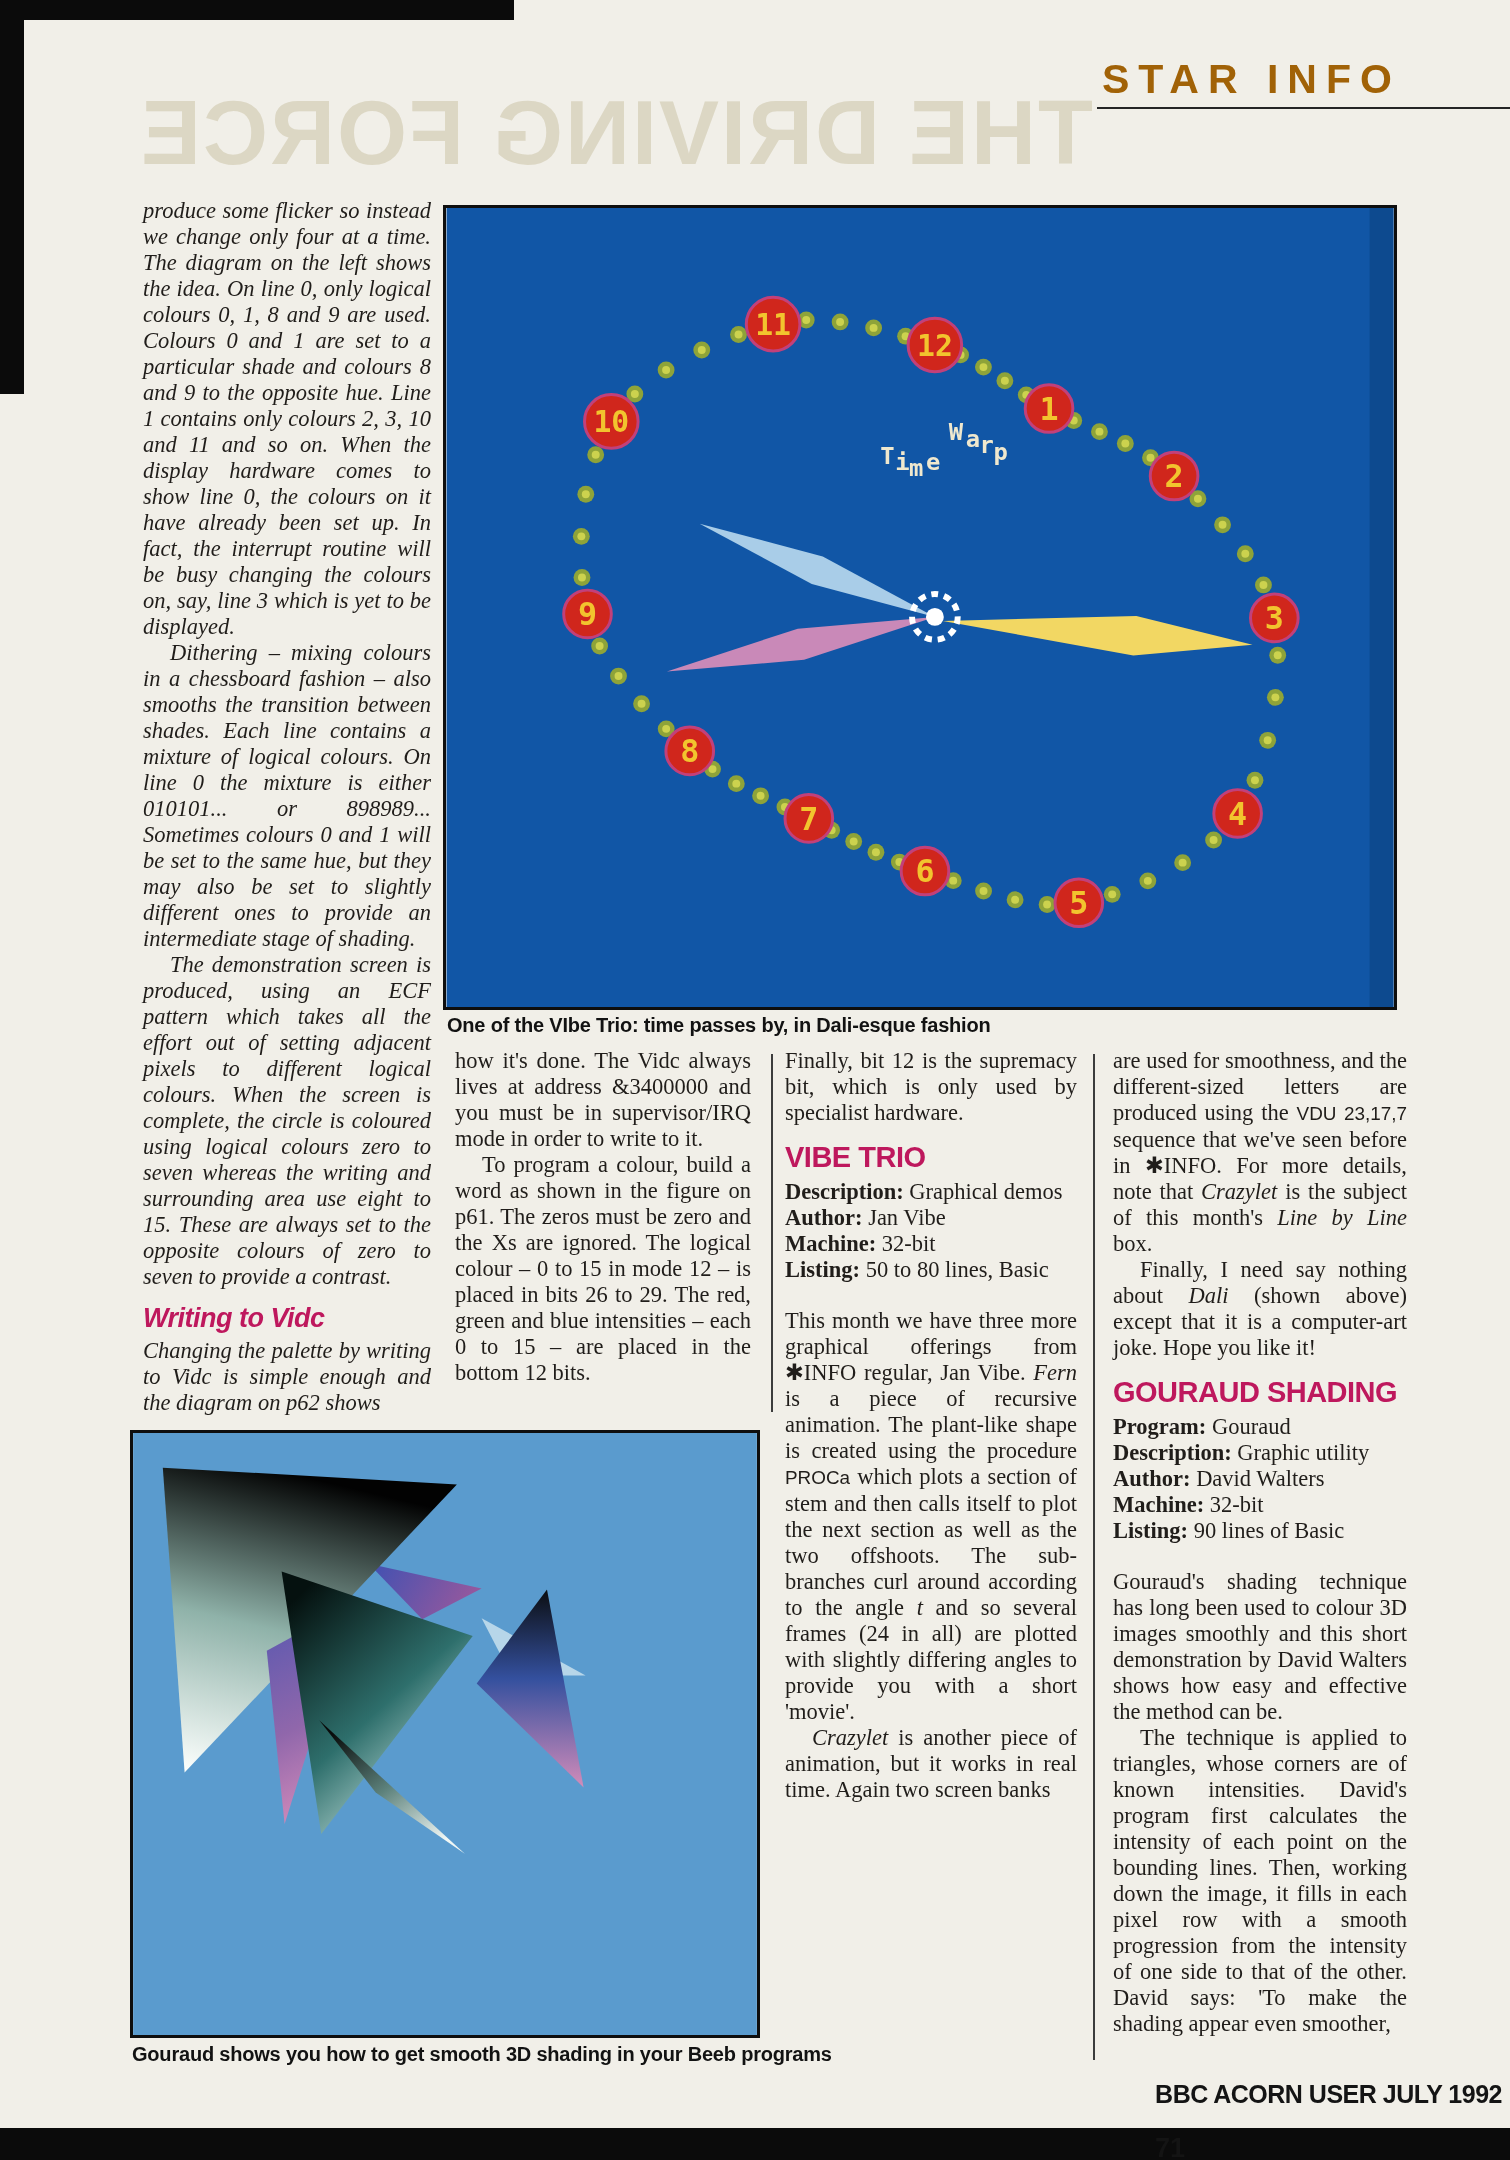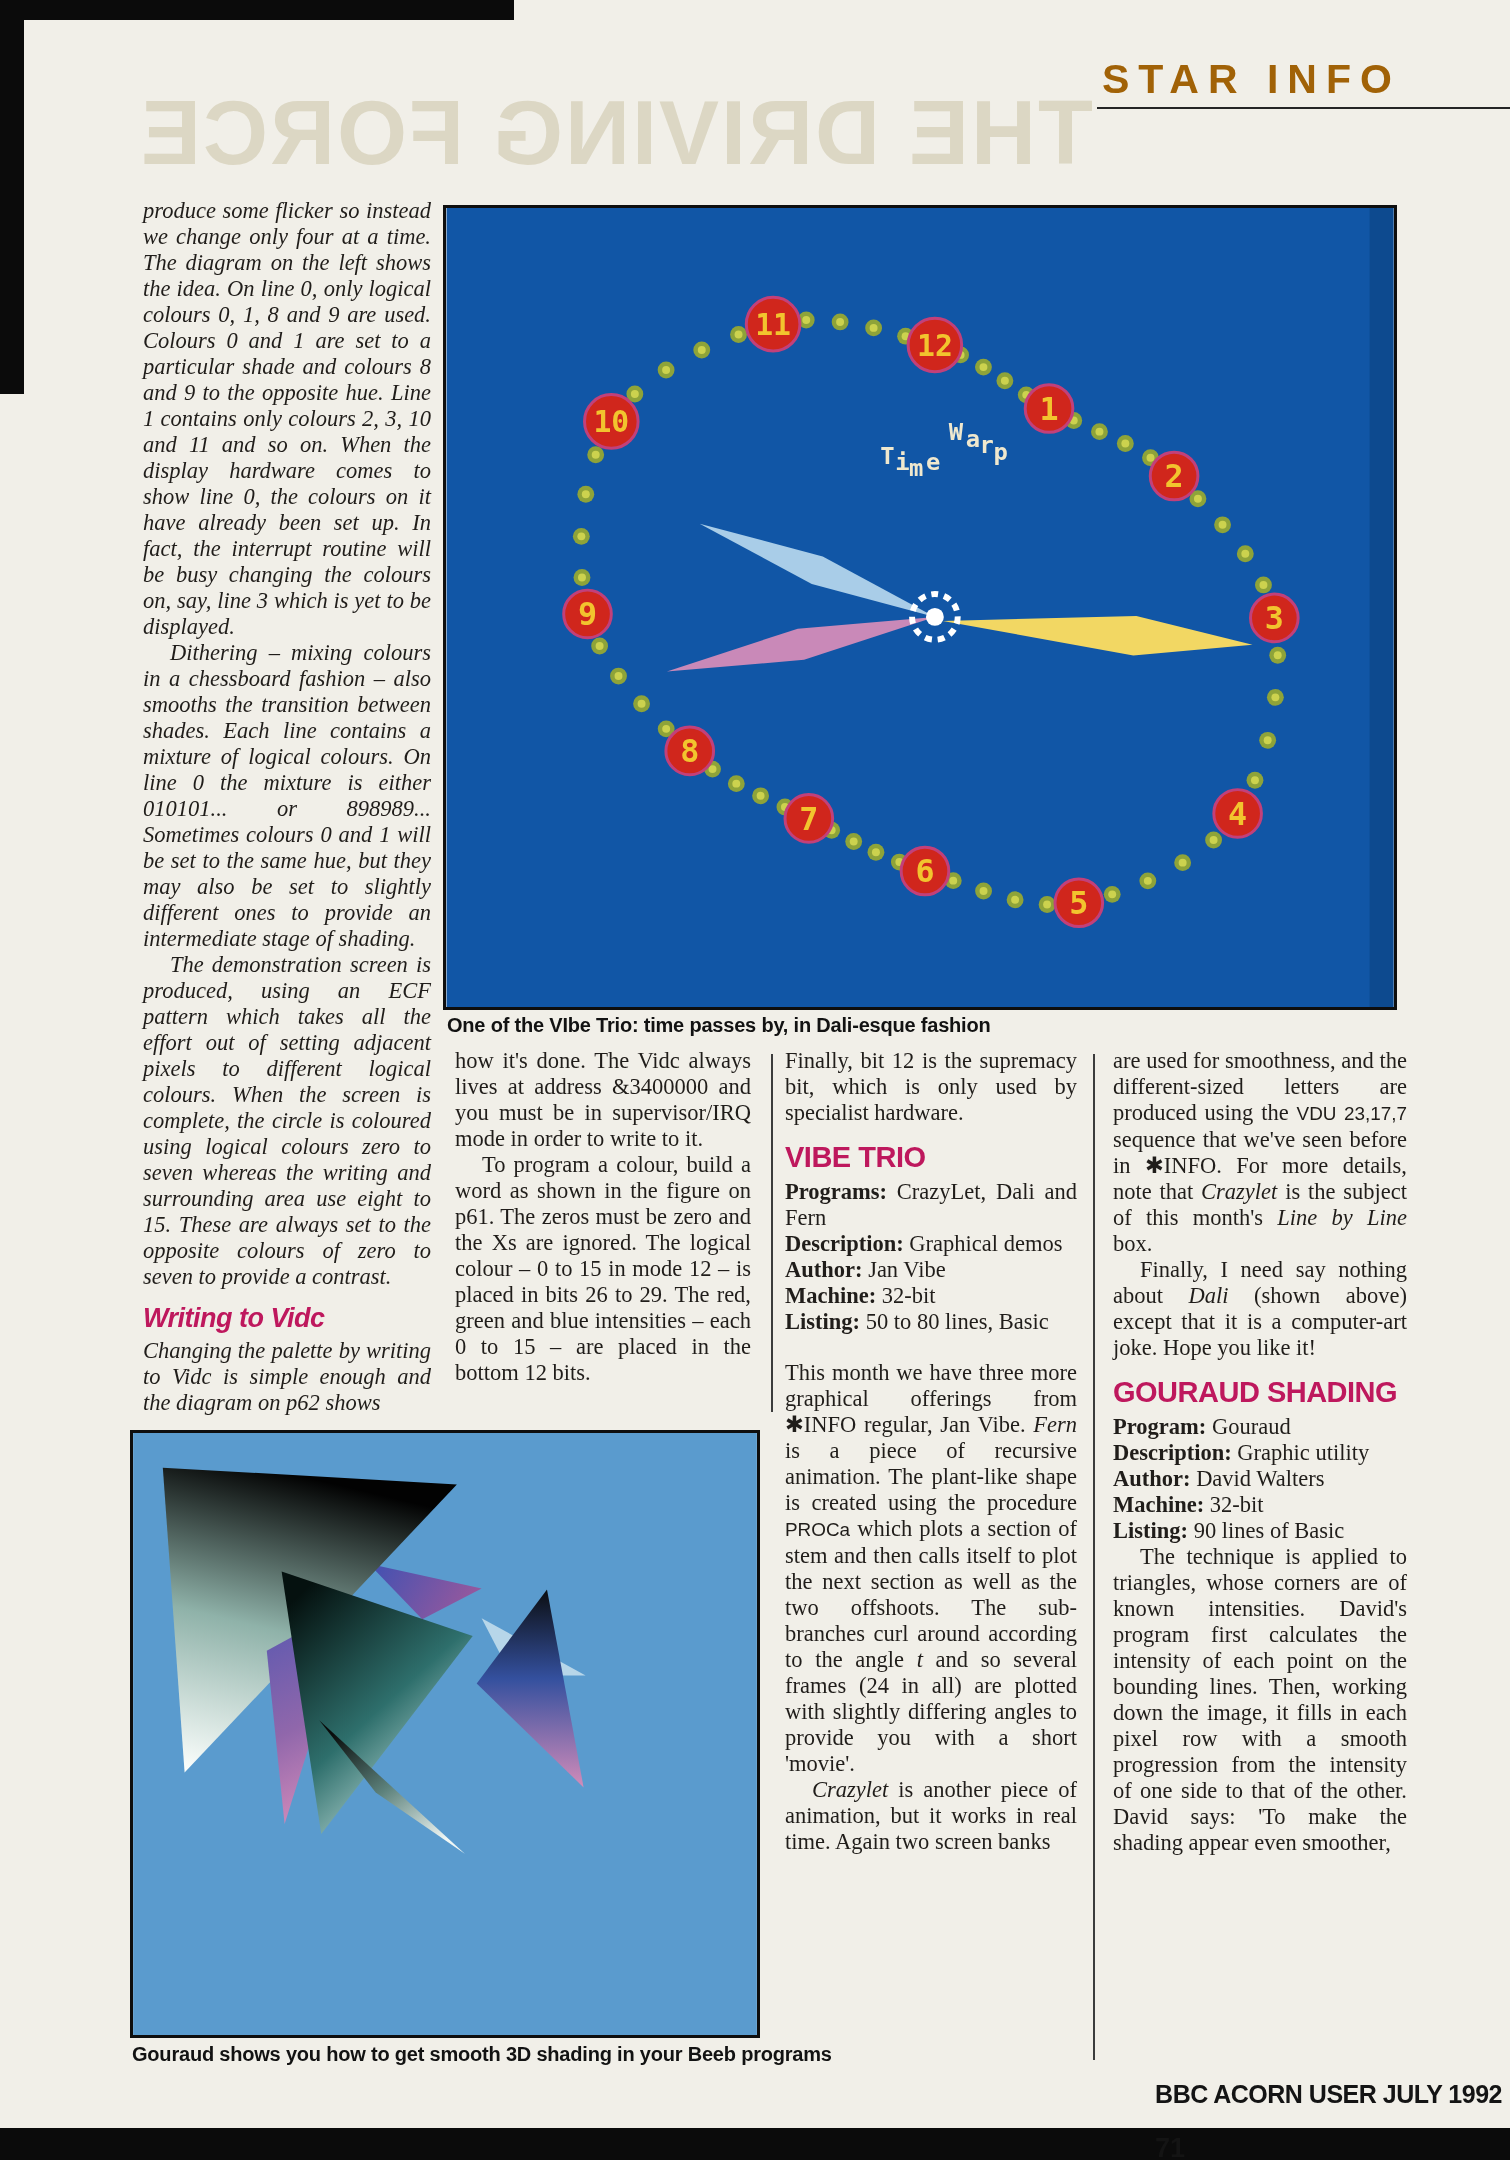--- a/index.html
+++ b/index.html
@@ -220,21 +220,20 @@
 </div>
 
 <div class="vrule" style="left:771px;top:1054px;height:358px;"></div>
 
 <div class="col" style="left:785px;top:1048px;width:292px;">
   <div>
       <p><span>Finally, bit 12 is the supremacy bit, which is only used by specialist hardware.</span></p>
     </div>
   <div class="subhead bighead">VIBE TRIO</div>
   <div>
-      <p><span class="bd">Programs:</span><span> CrazyLet, Dali and Fern</span></p>
       <p><span class="bd">Description:</span><span> Graphical demos</span></p>
       <p><span class="bd">Author:</span><span> Jan Vibe</span></p>
       <p><span class="bd">Machine:</span><span> 32-bit</span></p>
       <p><span class="bd">Listing:</span><span> 50 to 80 lines, Basic</span></p>
     </div>
   <div>
       <p class="gap"><span>This month we have three more graphical offerings from ✱INFO regular, Jan Vibe. </span><span class="it">Fern</span><span> is a piece of recursive animation. The plant-like shape is created using the procedure </span><span class="mono">PROCa</span><span> which plots a section of stem and then calls itself to plot the next section as well as the two offshoots. The sub-branches curl around according to the angle </span><span class="it">t</span><span> and so several frames (24 in all) are plotted with slightly differing angles to provide you with a short 'movie'.</span></p>
       <p class="ind"><span class="it">Crazylet</span><span> is another piece of animation, but it works in real time. Again two screen banks</span></p>
     </div>
 </div>
@@ -248,20 +247,21 @@
     </div>
   <div class="subhead bighead">GOURAUD SHADING</div>
   <div>
       <p><span class="bd">Program:</span><span> Gouraud</span></p>
       <p><span class="bd">Description:</span><span> Graphic utility</span></p>
       <p><span class="bd">Author:</span><span> David Walters</span></p>
       <p><span class="bd">Machine:</span><span> 32-bit</span></p>
       <p><span class="bd">Listing:</span><span> 90 lines of Basic</span></p>
     </div>
   <div>
+      <p class="gap"><span>Gouraud's shading technique has long been used to colour 3D images smoothly and this short demonstration by David Walters shows how easy and effective the method can be.</span></p>
       <p class="ind"><span>The technique is applied to triangles, whose corners are of known intensities. David's program first calculates the intensity of each point on the bounding lines. Then, working down the image, it fills in each pixel row with a smooth progression from the intensity of one side to that of the other. David says: 'To make the shading appear even smoother,</span></p>
     </div>
 </div>
 
 <svg class="fig" viewBox="0 0 630 608" style="left:130px;top:1430px;width:630px;height:608px;">
   <defs>
     <linearGradient id="g1" x1="0.35" y1="0" x2="0.12" y2="1">
       <stop offset="0" stop-color="#020202"></stop>
         <stop offset="0.5" stop-color="#8fb2a9"></stop>
         <stop offset="1" stop-color="#fbfefc"></stop>

